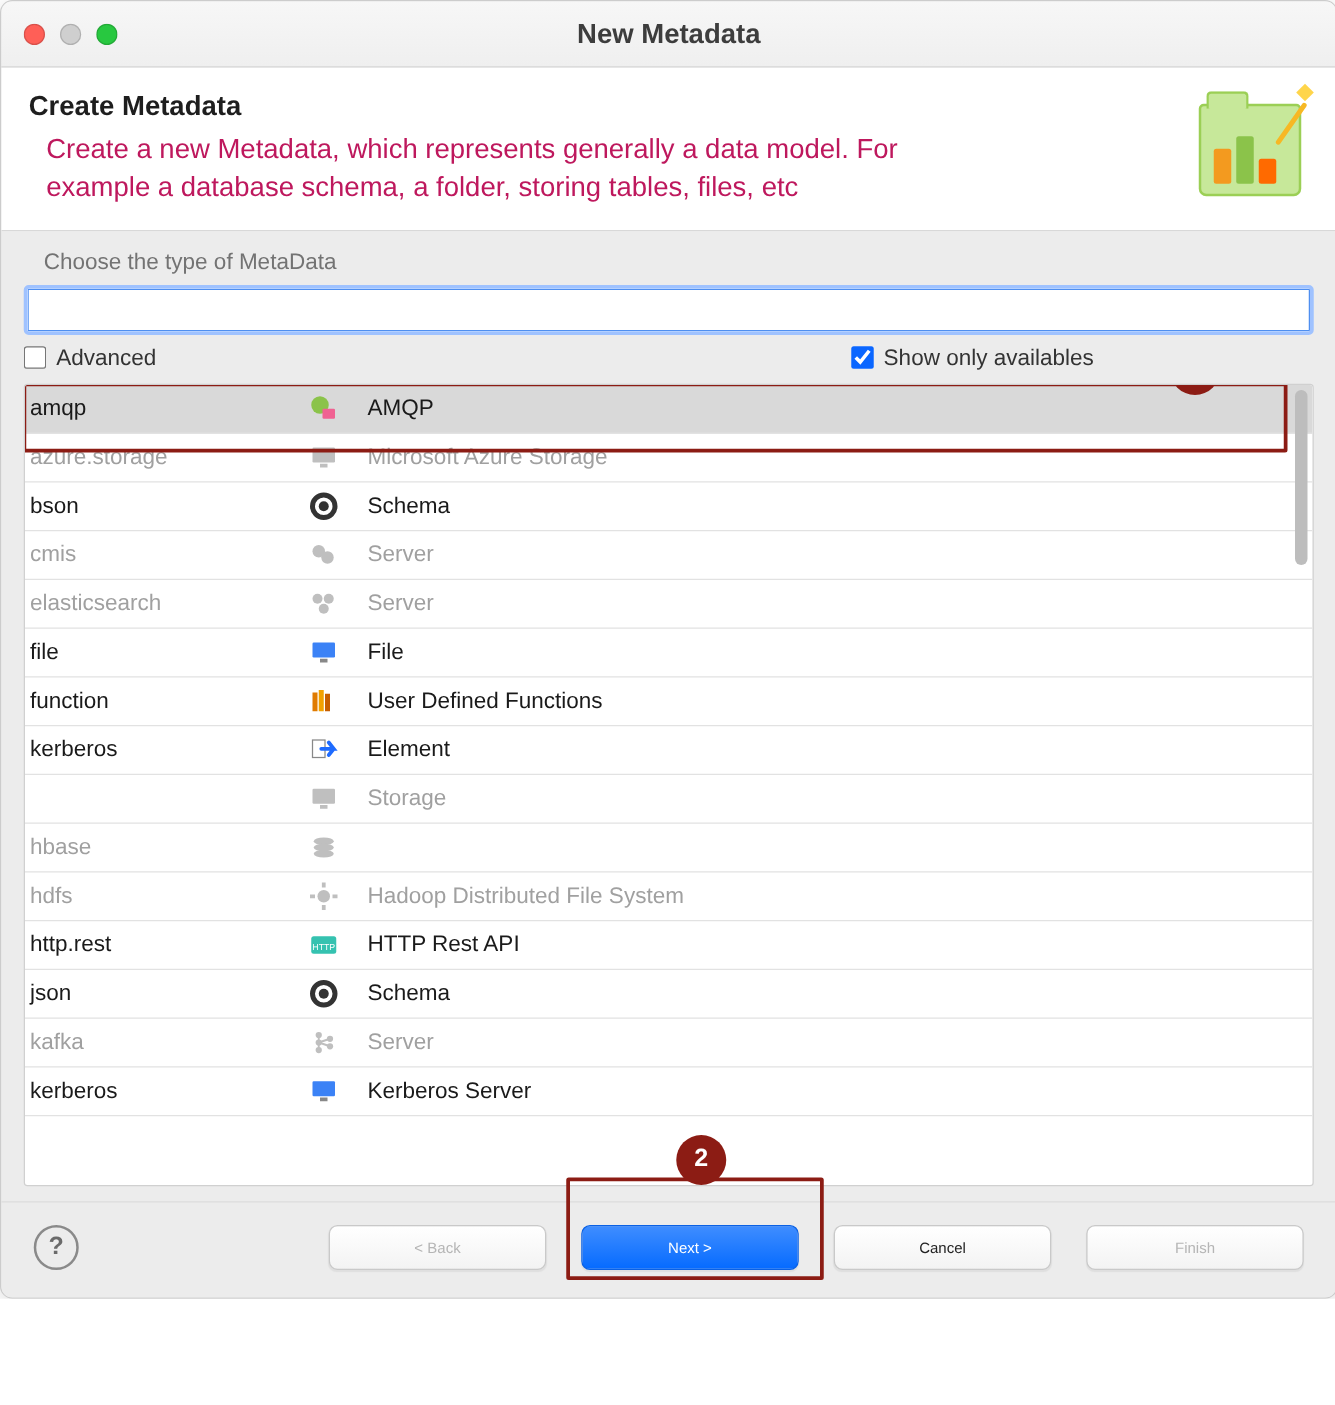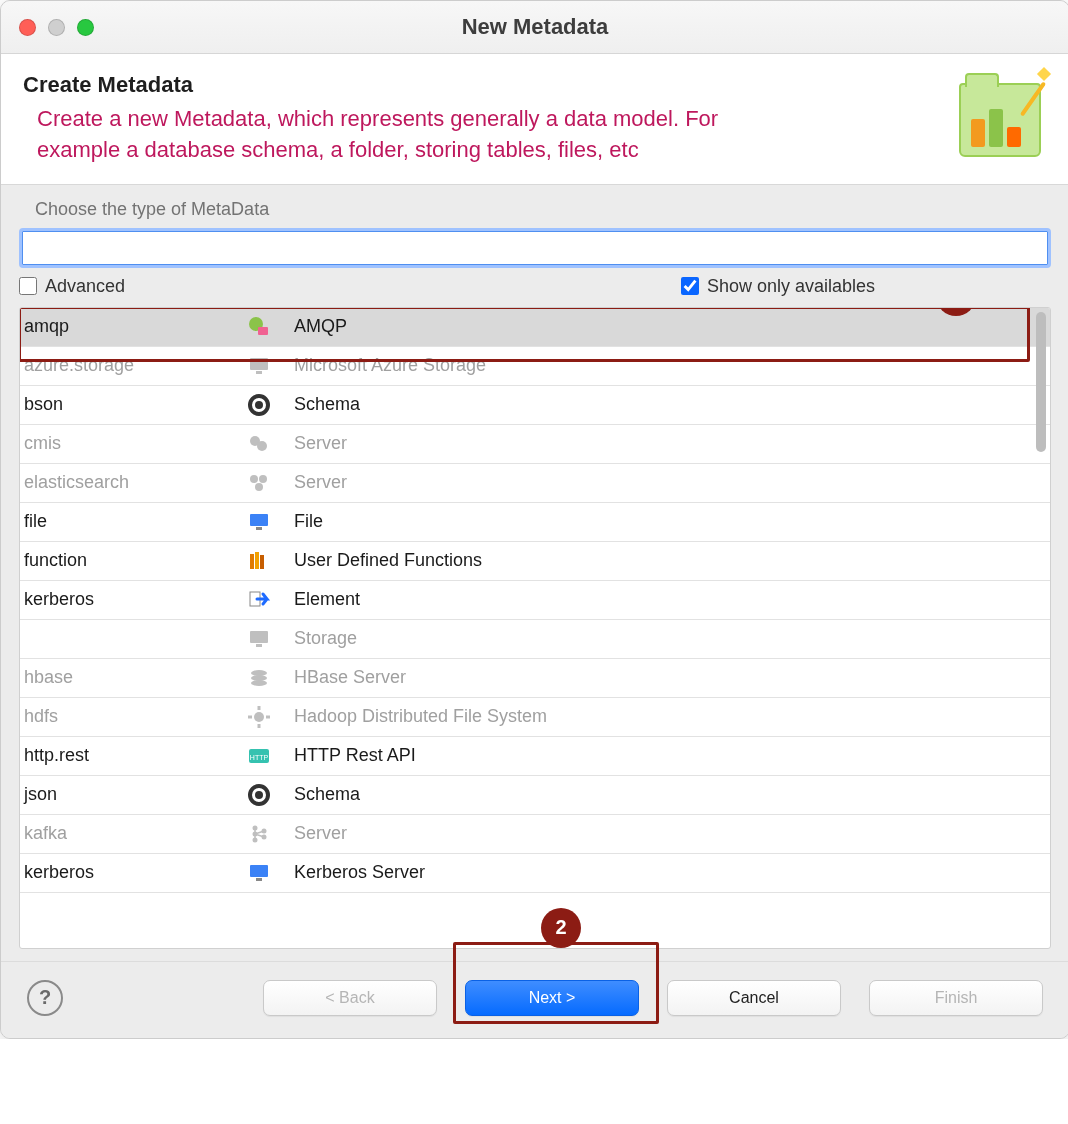--- a/index.html
+++ b/index.html
@@ -44,21 +44,21 @@
 .row.dim .c1,.row.dim .c3{color:#a0a0a0}
 .row .c2{width:70px;display:flex;justify-content:center}
 .row .c3{flex:1;color:#1a1a1a}
 .ico{width:26px;height:26px;display:inline-flex;align-items:center;justify-content:center}
 .ico svg{width:24px;height:24px}
 .scrollbar{position:absolute;right:2px;top:2px;width:14px;bottom:2px;background:transparent}
 .thumb{position:absolute;left:2px;right:2px;top:2px;height:140px;background:#bdbdbd;border-radius:6px}
 .footer{display:flex;align-items:center;gap:24px;padding:18px 26px 22px 26px;background:#ececec;border-top:1px solid #dcdcdc;position:relative}
 .help{width:32px;height:32px;border:2.5px solid #8a8a8a;border-radius:50%;display:flex;align-items:center;justify-content:center;color:#6a6a6a;font-size:20px;font-weight:700;background:transparent}
 .btns{flex:1;display:flex;justify-content:flex-end;gap:28px}
-.btn{min-width:172px;height:34px;border-radius:7px;border:1px solid #c9c9c9;background:linear-gradient(#fff,#f3f3f3);font-size:16px;color:#222;display:flex;align-items:center;justify-content:center;box-shadow:0 1px 1px rgba(0,0,0,.06)}
+.btn{min-width:172px;height:34px;border-radius:7px;border:1px solid #c9c9c9;background:linear-gradient(#fff,#f3f3f3);font-size:12px;color:#222;display:flex;align-items:center;justify-content:center;box-shadow:0 1px 1px rgba(0,0,0,.06)}
 .btn.disabled{color:#b5b5b5}
 .btn.primary{background:linear-gradient(#3f8dff,#066bff);border-color:#0a61e5;color:#fff;font-weight:400}
 .annot2-box{position:absolute;border:3px solid #8c1c14;border-radius:2px;pointer-events:none;z-index:5}
 </style>
 </head>
 <body>
 
 <div class="window">
 
   <div class="titlebar">
@@ -227,21 +227,20 @@
             <div class="c1">hbase</div>
             <div class="c2">
               <span class="ico">
                 <svg viewBox="0 0 24 24">
                   <ellipse cx="12" cy="7" rx="8" ry="3" fill="#bfbfbf"></ellipse>
                   <ellipse cx="12" cy="12" rx="8" ry="3" fill="#bfbfbf"></ellipse>
                   <ellipse cx="12" cy="17" rx="8" ry="3" fill="#bfbfbf"></ellipse>
                 </svg>
               </span>
             </div>
-            <div class="c3">HBase Server</div>
           </div>
           <div class="row dim">
             <div class="c1">hdfs</div>
             <div class="c2">
               <span class="ico">
                 <svg viewBox="0 0 24 24">
                   <circle cx="12" cy="12" r="5" fill="#bfbfbf"></circle>
                   <g stroke="#bfbfbf" stroke-width="3">
                     <line x1="12" y1="1" x2="12" y2="5"></line>
                     <line x1="12" y1="19" x2="12" y2="23"></line>

